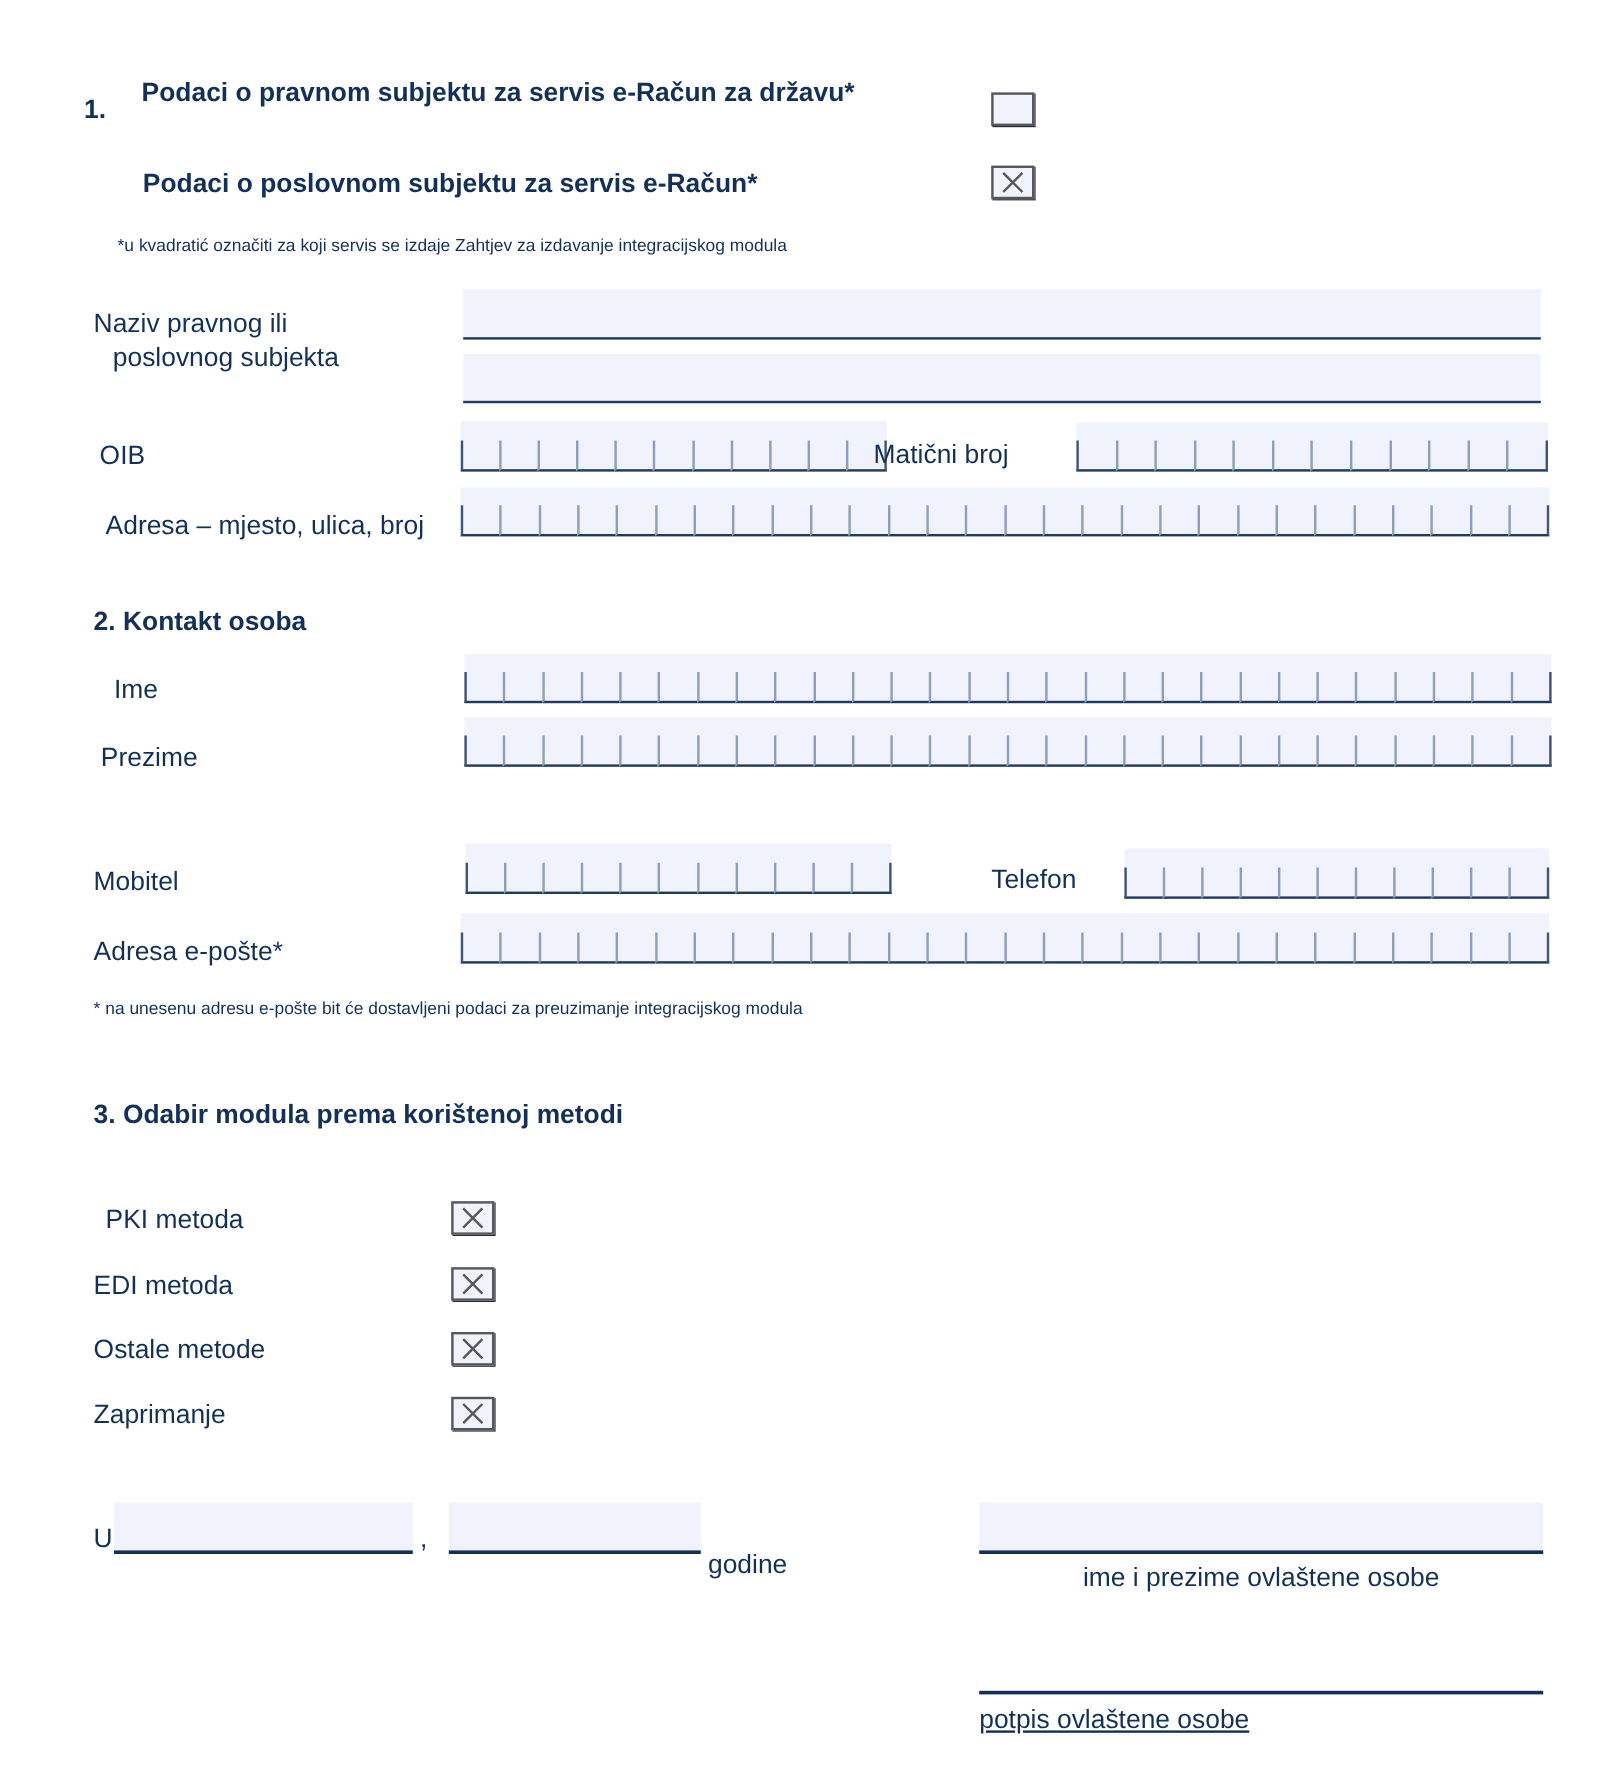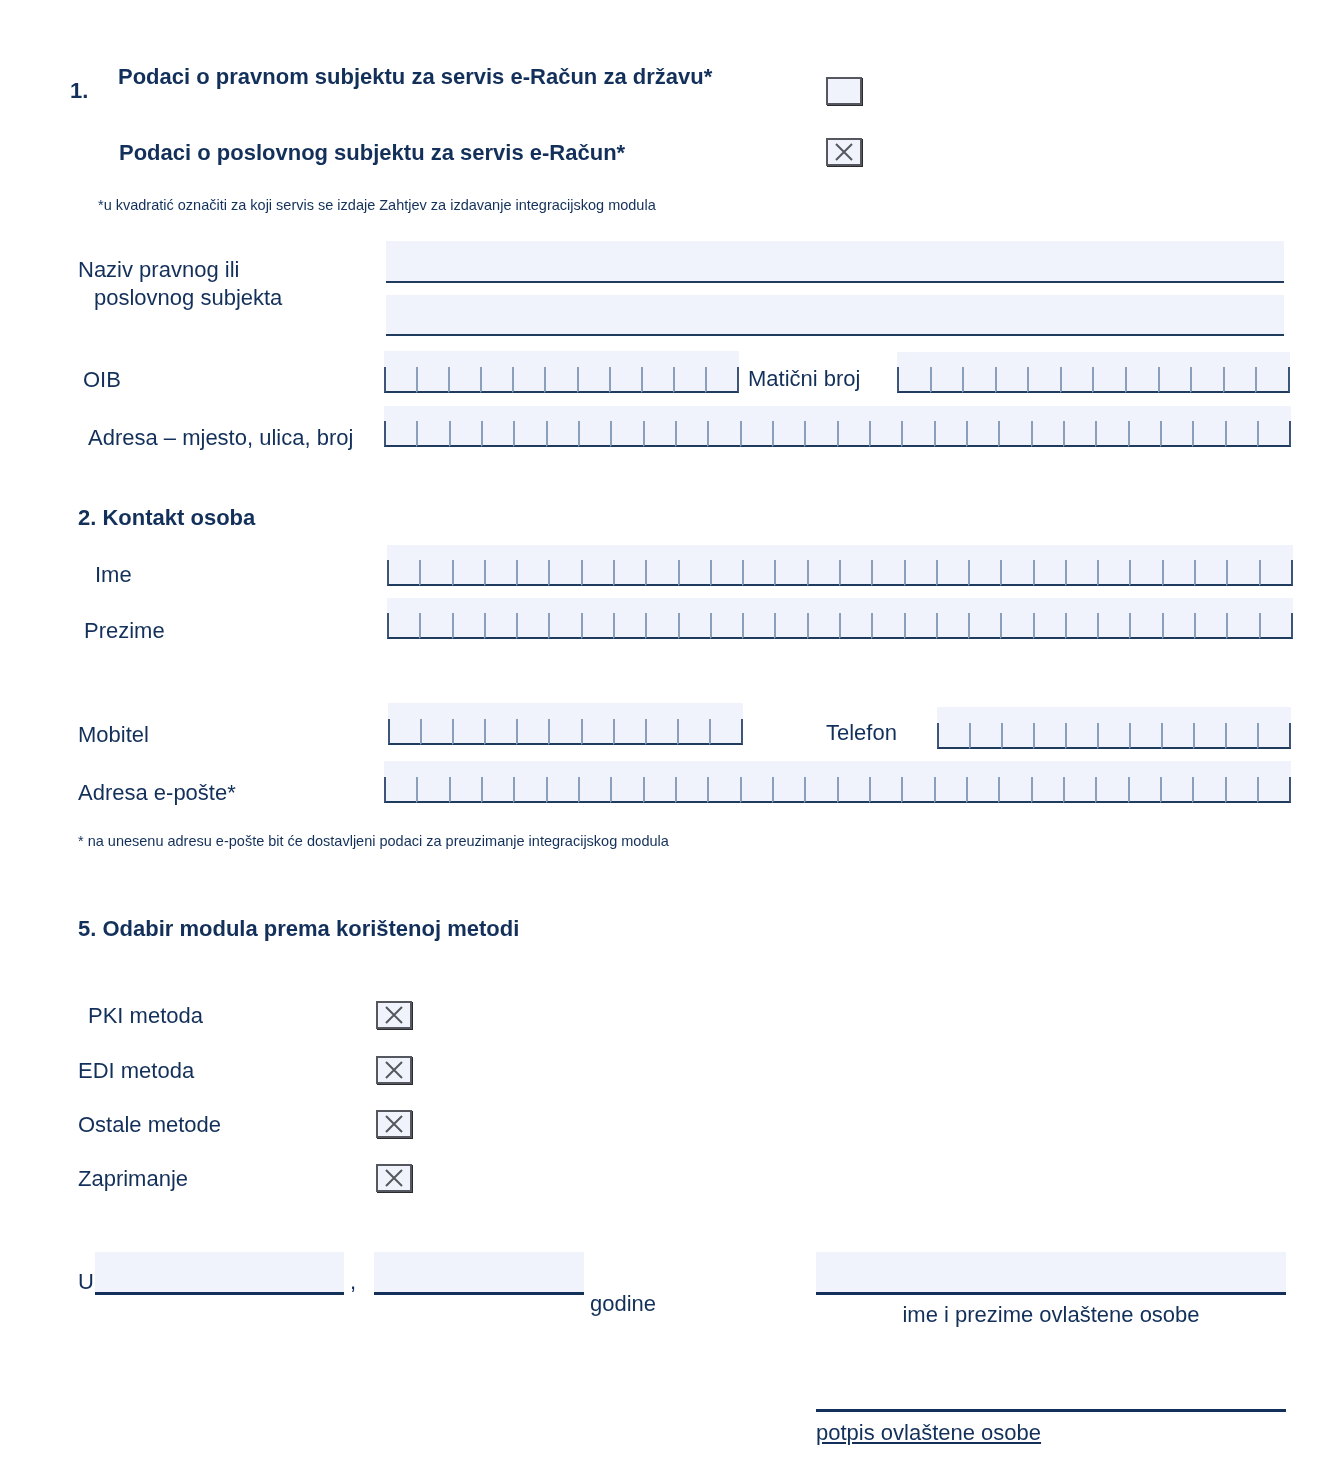--- a/index.html
+++ b/index.html
@@ -22,21 +22,21 @@
 </style>
 </head>
 <body>
 
 <div class="abs h1" style="left:70px;top:78px;">1.</div>
 <div class="abs h1" style="left:118px;top:64px;text-align:center;">Podaci o pravnom subjektu za servis e-Račun za državu*</div>
 <div class="cb" style="left:826px;top:77px;">
   
 </div>
 
-<div class="abs h1" style="left:119px;top:140px;">Podaci o poslovnog subjektu za servis e-Račun*</div>
+<div class="abs h1" style="left:119px;top:140px;">Podaci o poslovnom subjektu za servis e-Račun*</div>
 <div class="cb" style="left:826px;top:138px;">
   <svg width="20" height="20" viewBox="0 0 20 20" style="display: block;">
       <path d="M2 2 L18 18 M18 2 L2 18" stroke="#55575e" stroke-width="2"></path>
     </svg>
 </div>
 
 <div class="abs note" style="left:98px;top:197px;">*u kvadratić označiti  za koji  servis se izdaje Zahtjev za izdavanje integracijskog modula</div>
 
 <div class="abs lbl" style="left:78px;top:257px;">Naziv pravnog ili</div>
 <div class="abs lbl" style="left:94px;top:285px;">poslovnog subjekta</div>
@@ -50,21 +50,21 @@
     <div class="cell"></div>
     <div class="cell"></div>
     <div class="cell"></div>
     <div class="cell"></div>
     <div class="cell"></div>
     <div class="cell"></div>
     <div class="cell"></div>
     <div class="cell"></div>
     <div class="cell"></div>
   </div>
-<div class="abs lbl" style="left:728px;top:366px;margin-left:20px;">Matični broj</div>
+<div class="abs lbl" style="left:728px;top:366px;">Matični broj</div>
 <div class="comb" style="left:897px;top:352px;width:393px;height:41px;">
     <div class="cell"></div>
     <div class="cell"></div>
     <div class="cell"></div>
     <div class="cell"></div>
     <div class="cell"></div>
     <div class="cell"></div>
     <div class="cell"></div>
     <div class="cell"></div>
     <div class="cell"></div>
@@ -228,21 +228,21 @@
     <div class="cell"></div>
     <div class="cell"></div>
     <div class="cell"></div>
     <div class="cell"></div>
     <div class="cell"></div>
     <div class="cell"></div>
   </div>
 
 <div class="abs note" style="left:78px;top:833px;">* na unesenu adresu e-pošte bit će dostavljeni podaci za preuzimanje integracijskog modula</div>
 
-<div class="abs h1" style="left:78px;top:916px;">5. Odabir modula prema korištenoj metodi</div>
+<div class="abs h1" style="left:78px;top:916px;">3. Odabir modula prema korištenoj metodi</div>
 
 <div id="methods">
     <div class="abs lbl" style="left: 88px; top: 1003px;">PKI metoda</div>
     <div class="cb" style="left: 376px; top: 1001px;">
       <svg width="20" height="20" viewBox="0 0 20 20" style="display: block;">
         <path d="M2 2 L18 18 M18 2 L2 18" stroke="#55575e" stroke-width="2"></path>
       </svg>
     </div>
     <div class="abs lbl" style="left: 78px; top: 1058px;">EDI metoda</div>
     <div class="cb" style="left: 376px; top: 1056px;">

